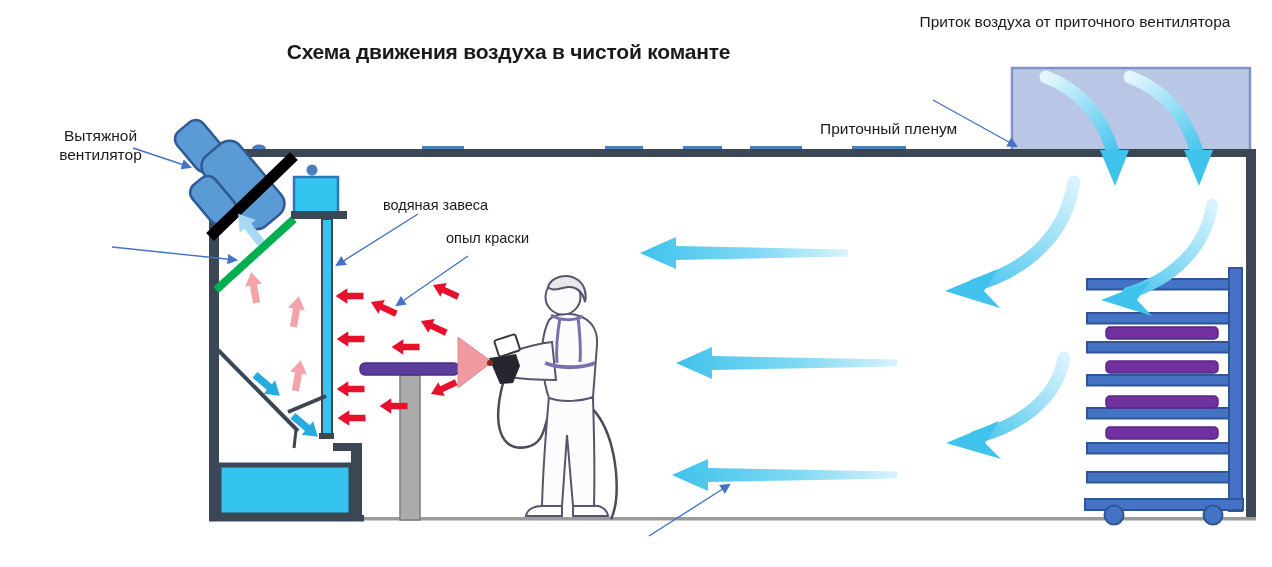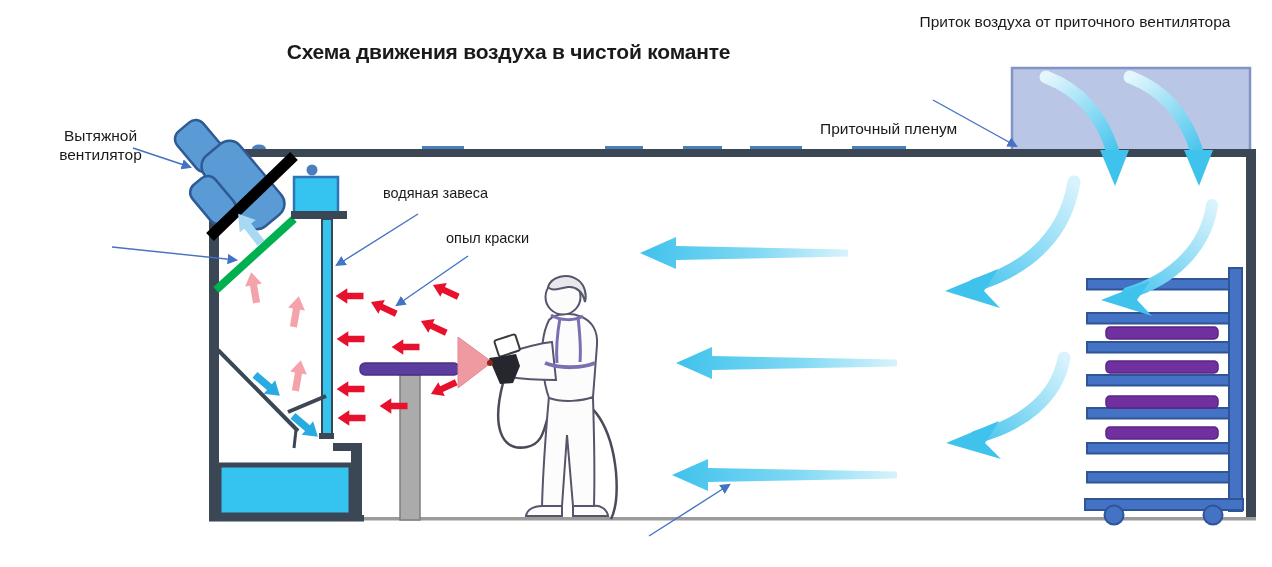--- a/index.html
+++ b/index.html
@@ -217,18 +217,18 @@
   <div class="lbl f15" style="left:900px;top:12px;width:350px;text-align:center;">Приток воздуха от приточного вентилятора</div>
 
   <div class="lbl f15" style="left:820px;top:91px;margin-top:28px;">Приточный пленум</div>
 
   <div class="lbl f15 center" style="left:38px;top:126px;width:125px;">
     <div>Вытяжной</div>
     <div>вентилятор</div>
   </div>
 
 
-  <div class="lbl f14" style="left:383px;top:184px;text-align:right;">водяная завеса</div>
+  <div class="lbl f14" style="left:383px;top:196px;text-align:right;">водяная завеса</div>
 
   <div class="lbl f14" style="left:446px;top:229px;">опыл краски</div>
 
 
 </div>
 
 </body></html>

